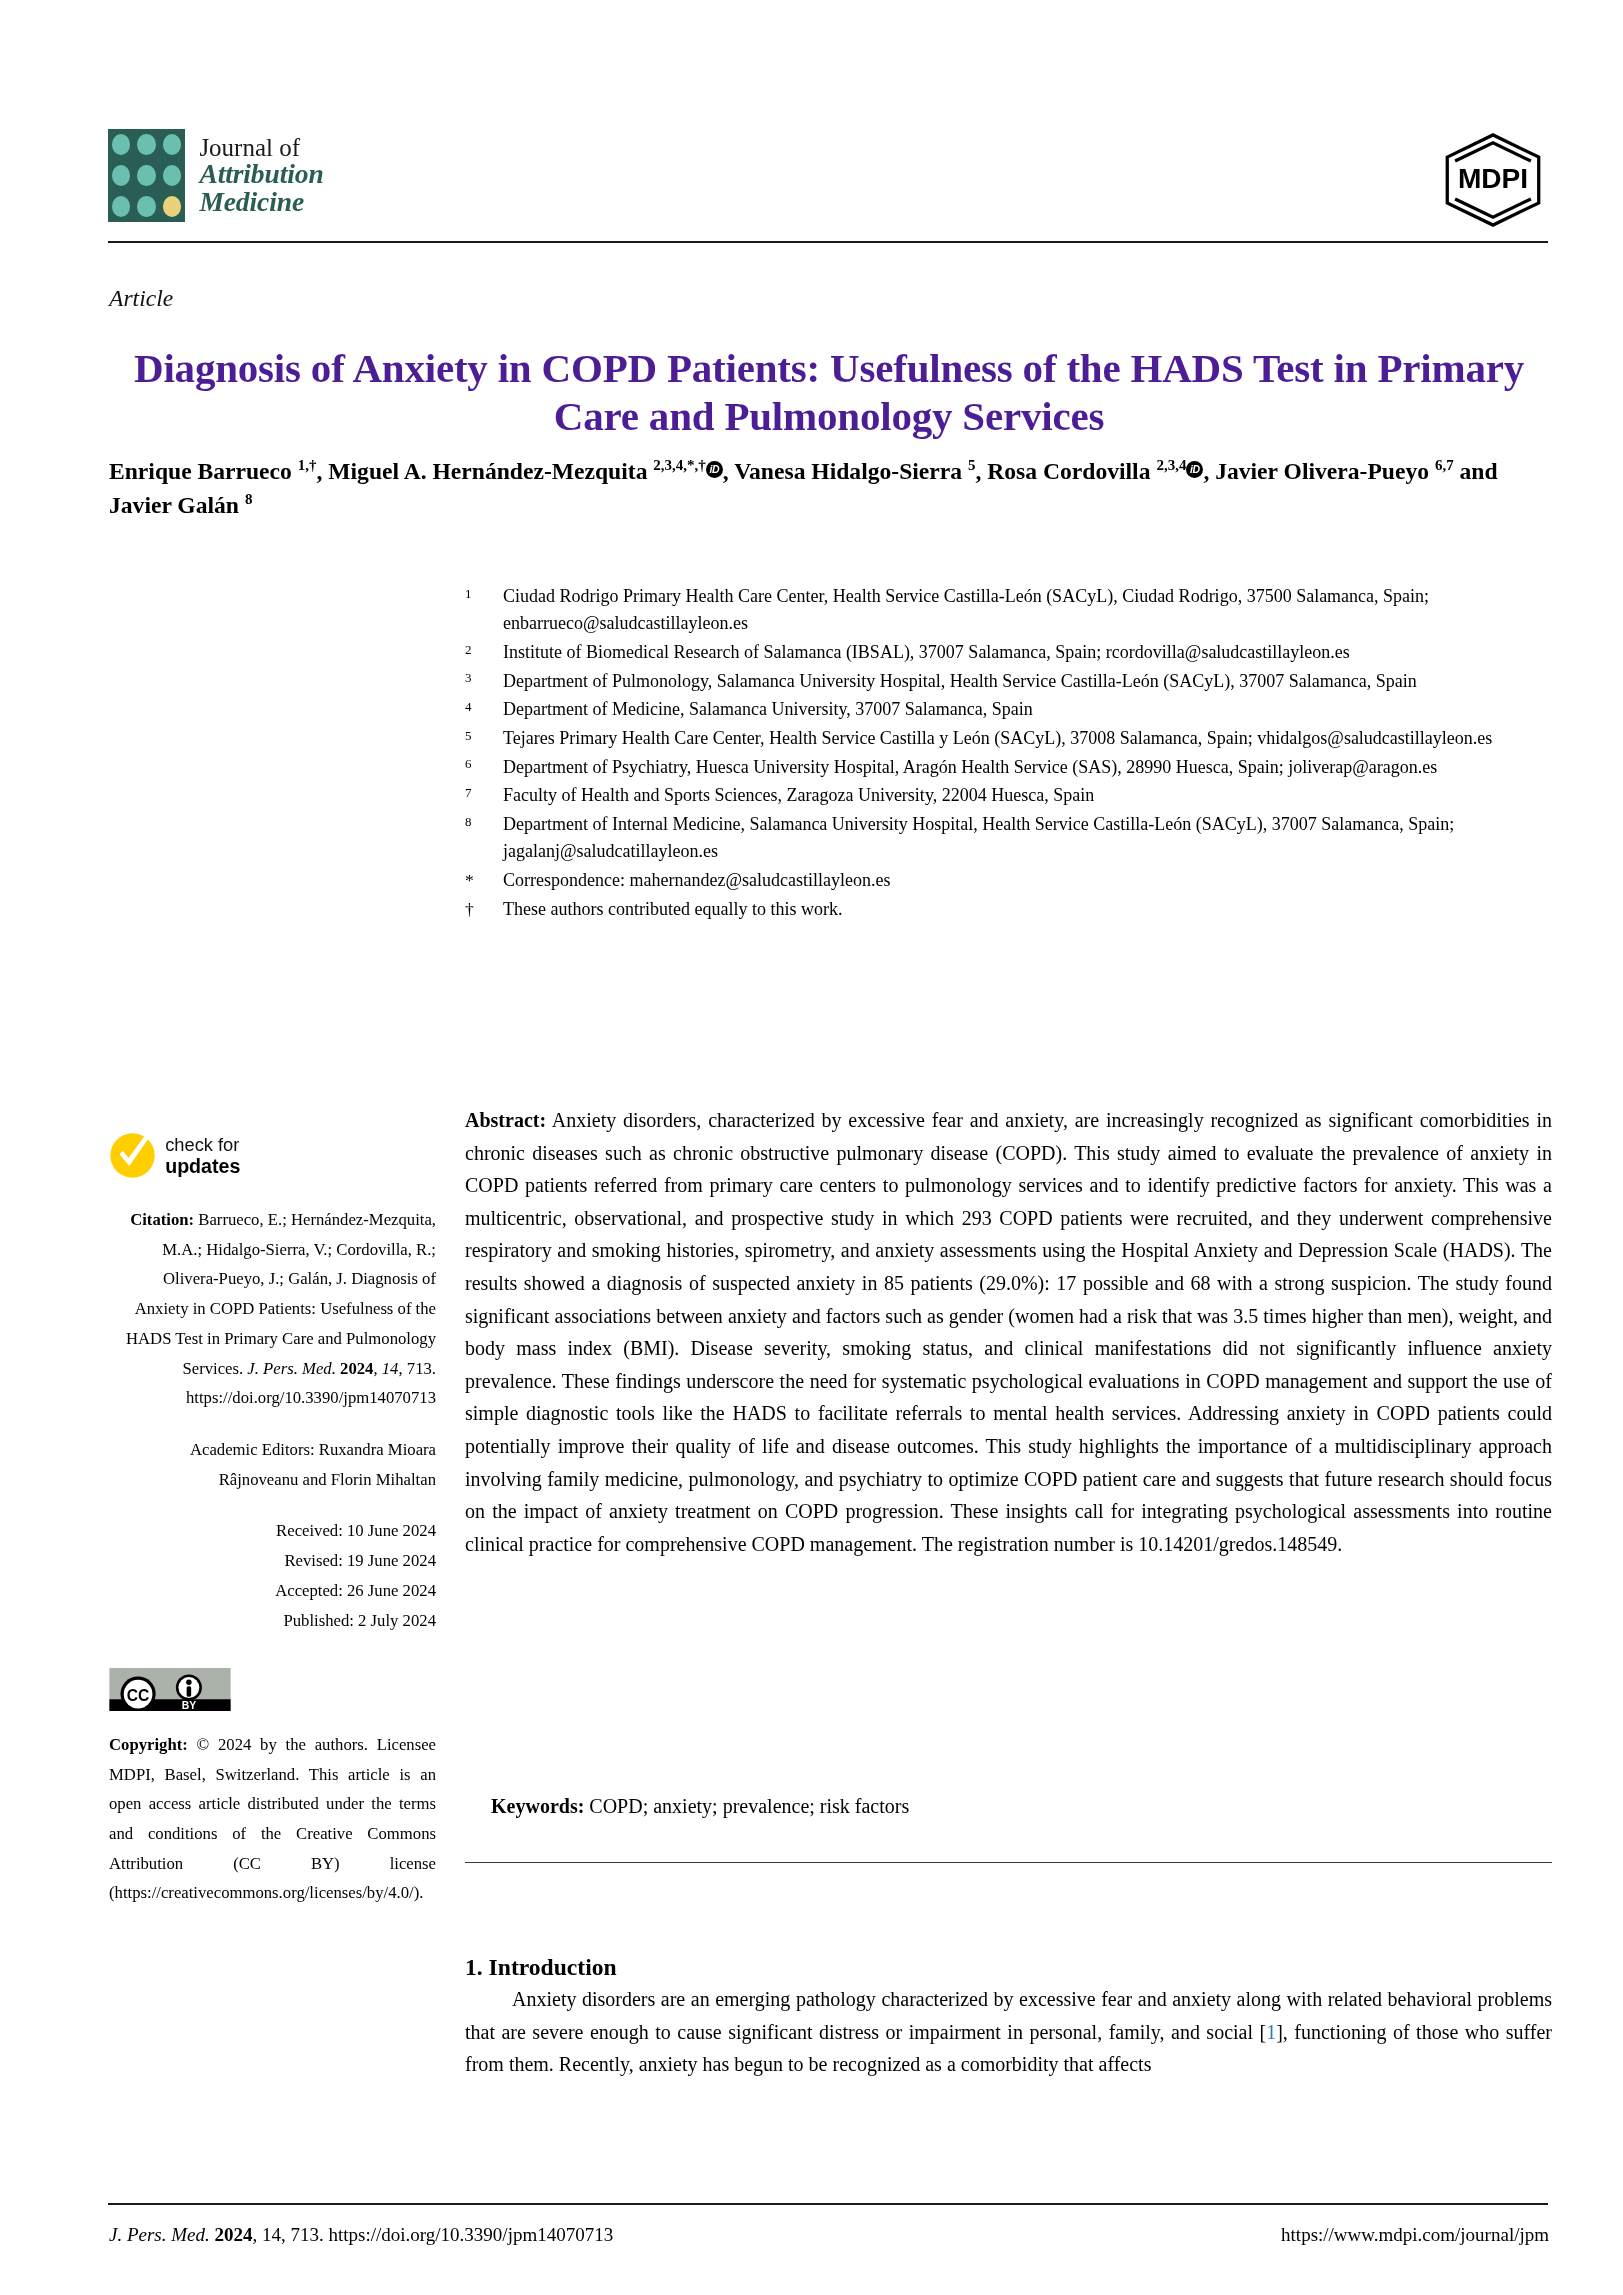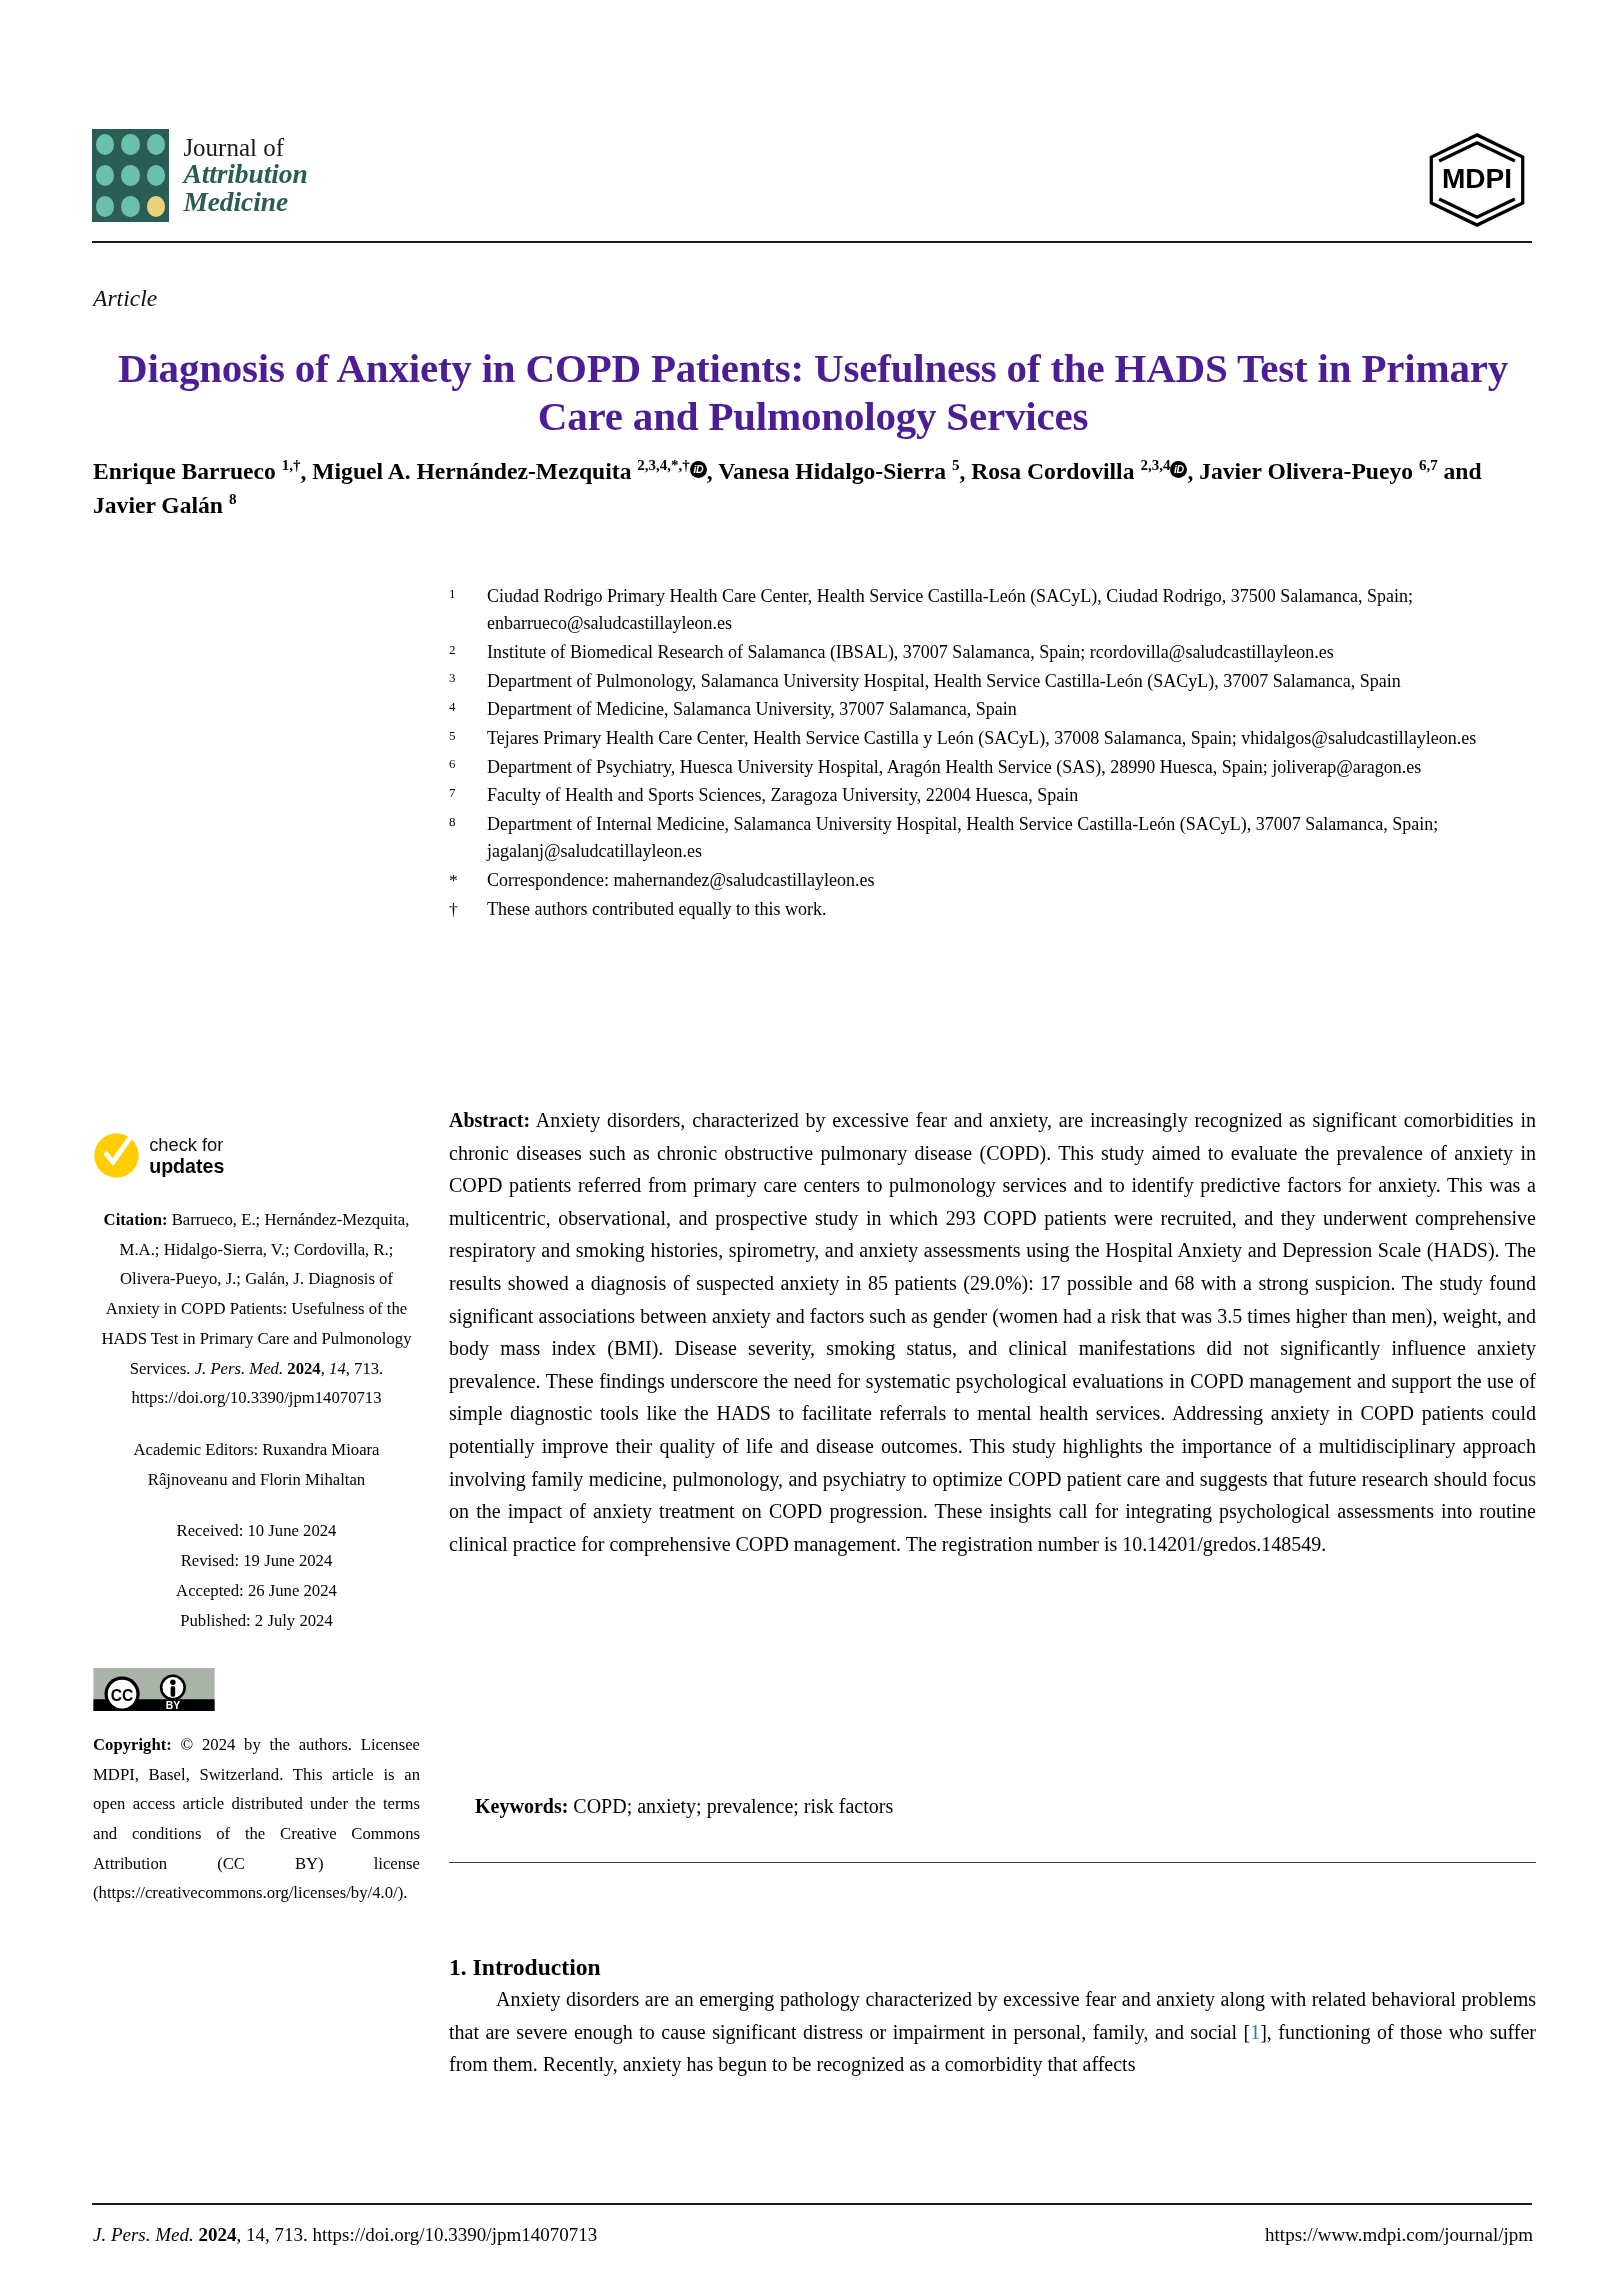--- a/index.html
+++ b/index.html
@@ -11,21 +11,21 @@
     width: 1623px;
     height: 2295px;
     font-family: "Liberation Serif", "DejaVu Serif", serif;
     color: #000000;
     position: relative;
     overflow: hidden;
   }
 
   .page {
     position: absolute;
-    left: 0; top: 0;
+    left: 16px; top: 0;
     width: 1448px;
     height: 2295px;
   }
 
   
   .header {
     position: absolute;
     left: 92px;
     top: 124px;
     width: 1440px;
@@ -197,21 +197,21 @@
     margin-left: 9.2px;
     font-family: "Liberation Sans", sans-serif;
     line-height: 1.16;
   }
   .cfu-l1 { font-size: 18.3px; color: #111; }
   .cfu-l2 { font-size: 19.6px; font-weight: bold; color: #000; }
 
   .side-block {
     font-size: 16.7px;
     line-height: 1.78;
-    text-align: center;
+    text-align: right;
     margin-bottom: 22px;
   }
   .side-block.justified { text-align: justify; }
   .side-block b { font-weight: bold; }
   .side-block i { font-style: italic; }
 
   .cc-badge {
     width: 122px;
     height: 43px;
     margin: 10.5px 0 17px 0;

